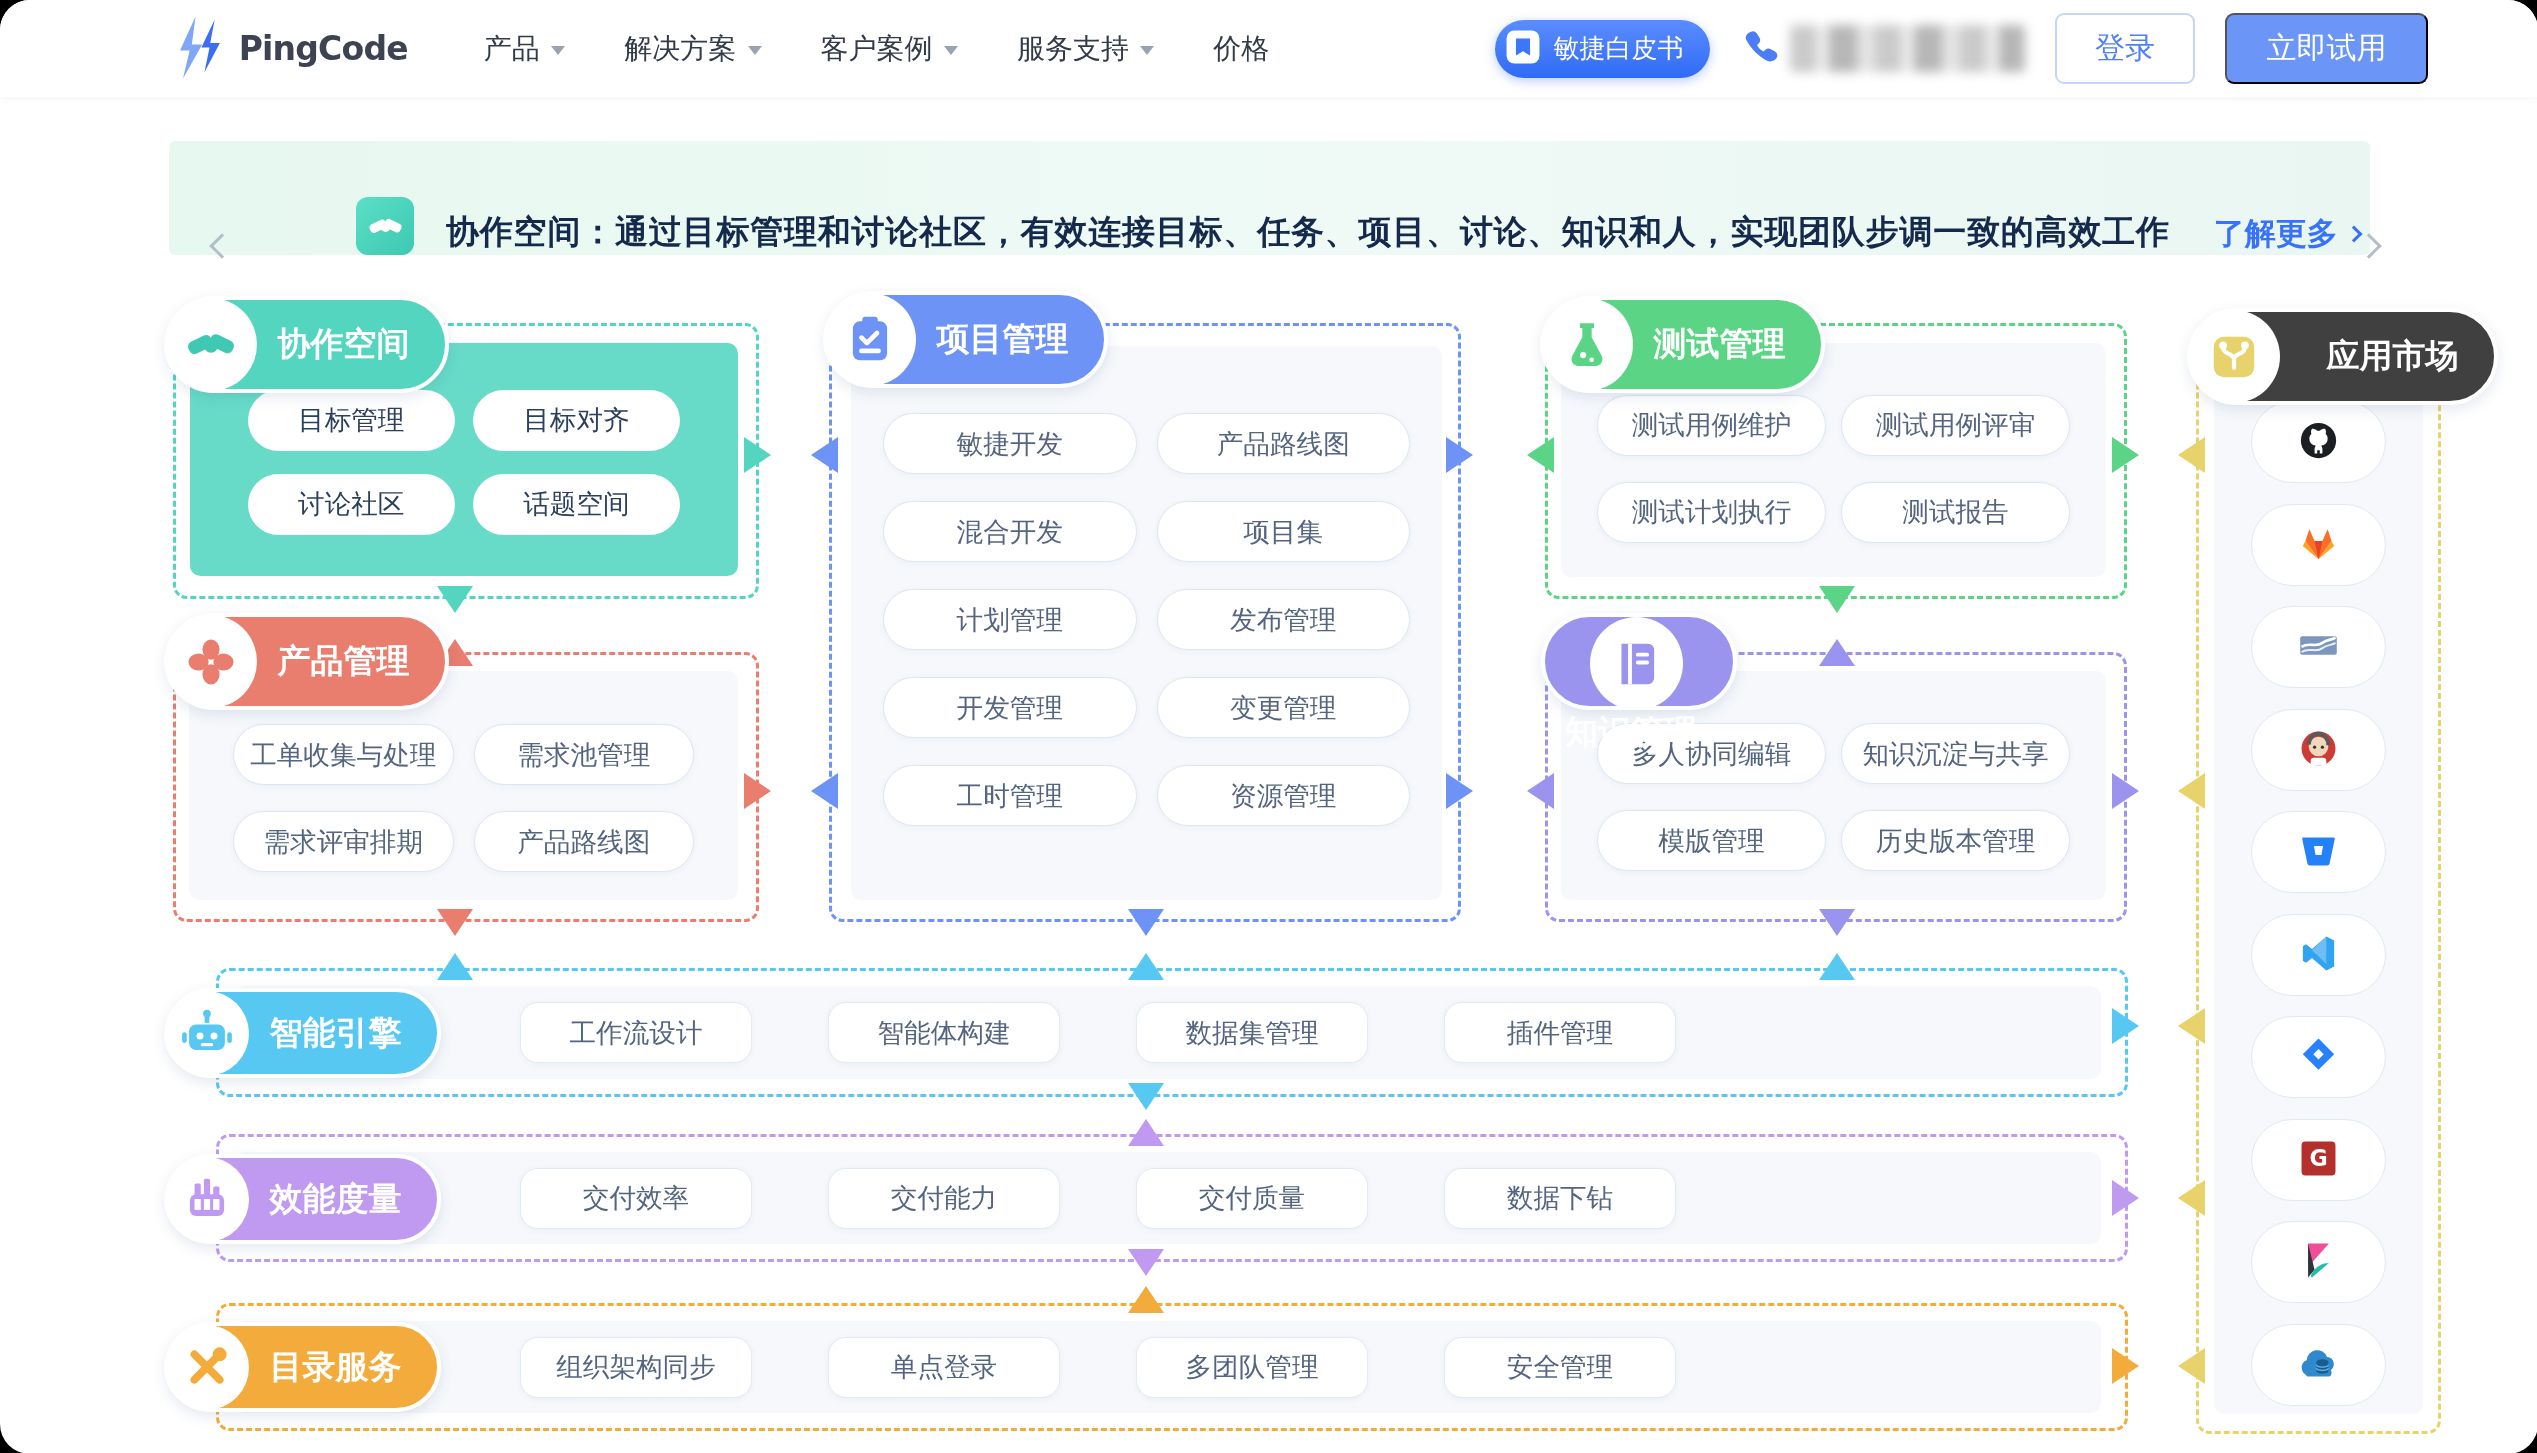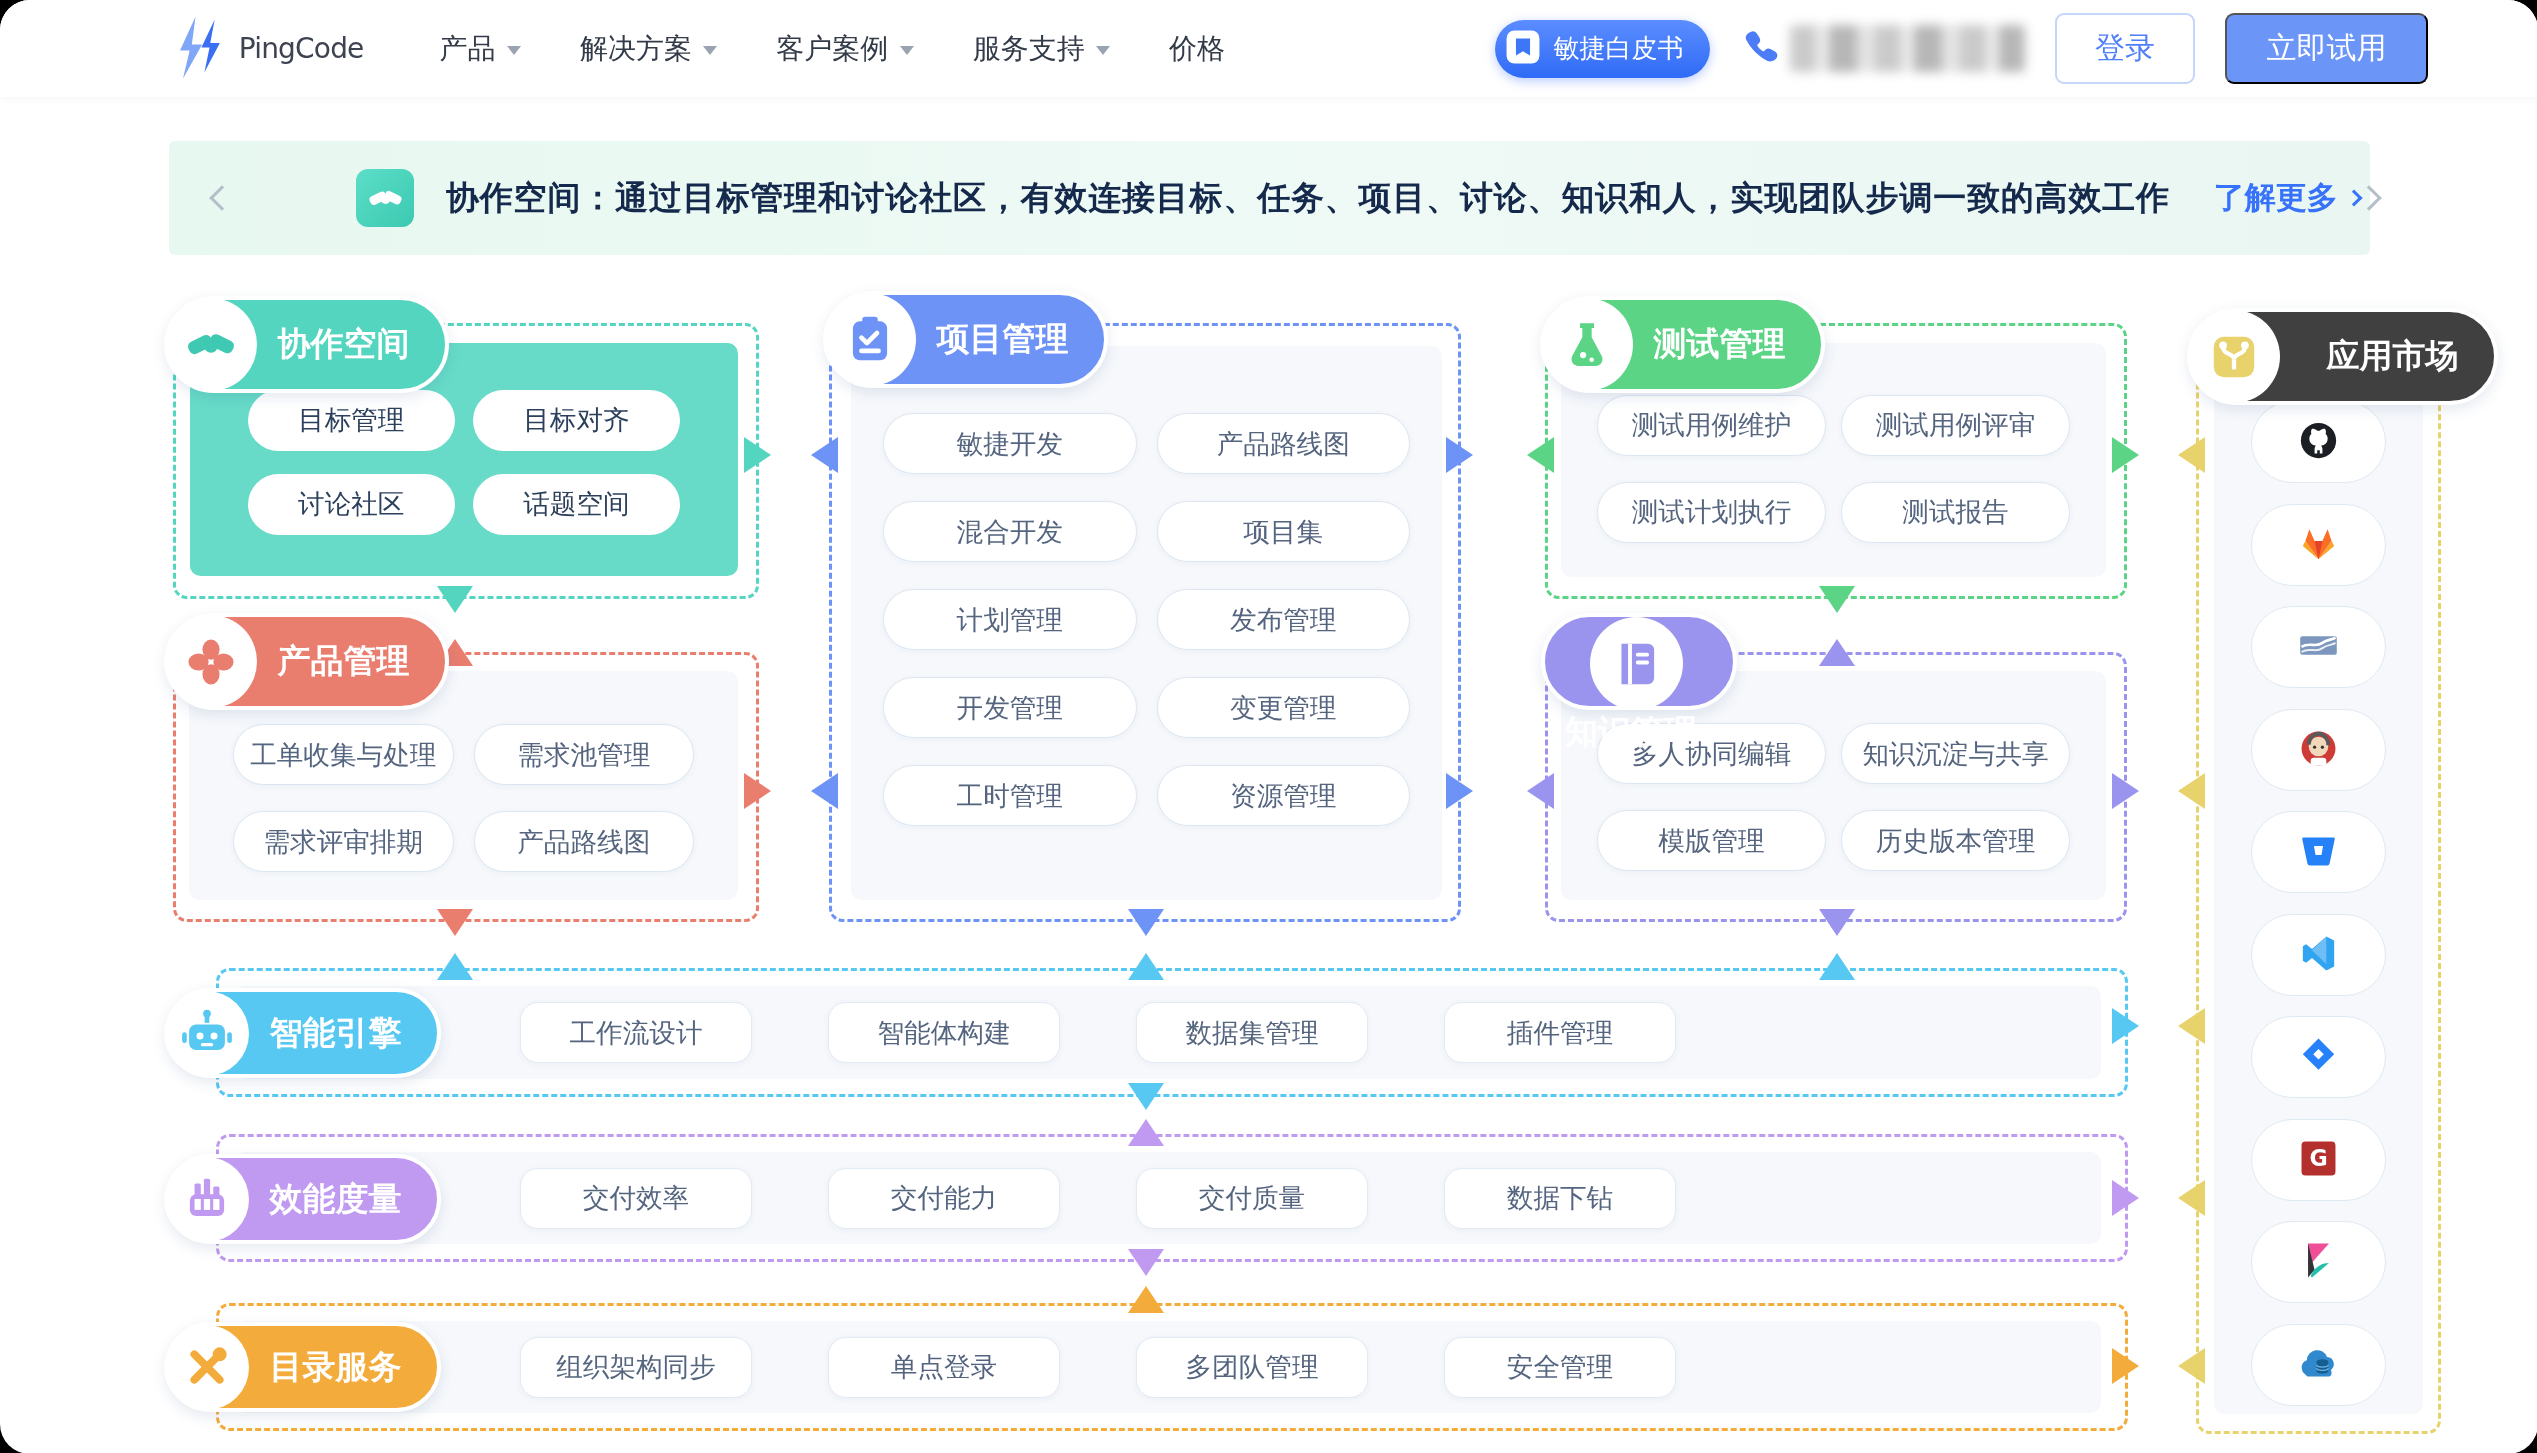--- a/index.html
+++ b/index.html
@@ -1,33 +1,33 @@
 <!DOCTYPE html>
 <html style="font-size:12px"><head>
 <meta charset="utf-8">
 <style>
   html,body{margin:0;padding:0;background:#000;}
   *{box-sizing:border-box;}
   .page{position:relative;width:2538px;height:1454px;background:#fff;font-family:"DejaVu Sans","Liberation Sans",sans-serif;overflow:hidden;border-radius:30px;}
   
   .nav{position:absolute;top:0;left:0;width:2538px;height:97px;background:#fff;display:flex;align-items:center;padding:0 110px 0 169px;box-shadow:0 1.5px 7.6px rgba(20,40,90,.05);z-index:10;}
   .logo{display:flex;align-items:center;gap:13.7px;cursor:pointer;}
-  .logo-text{font-size:28px;font-weight:400;color:#3D4350;letter-spacing:-0.8px;}
+  .logo-text{font-size:33px;font-weight:700;color:#3D4350;letter-spacing:-0.8px;}
   .menu{display:flex;align-items:center;gap:59px;margin-left:76px;}
   .menu-item{display:flex;align-items:center;font-size:28px;color:#333B48;cursor:pointer;}
   .caret{width:0;height:0;border-left:7.6px solid transparent;border-right:7.6px solid transparent;border-top:9px solid #9AA3B0;margin-left:11.4px;margin-top:4.6px;}
   .nav-right{margin-left:auto;display:flex;align-items:center;gap:30px;}
   .badge{display:flex;align-items:center;height:58px;border-radius:29px;background:linear-gradient(180deg,#5B8DFF 0%,#2F6BF6 100%);padding:0 27px 0 10.6px;gap:12px;cursor:pointer;box-shadow:0 3px 10.6px rgba(60,110,250,.35);}
   .badge-text{color:#fff;font-size:26px;}
   .phone{display:flex;align-items:center;gap:10.6px;}
   .phone-blur{width:235px;height:47px;border-radius:4.6px;background:repeating-linear-gradient(90deg,#b9b9b9 0 26px,#e6e6e6 26px 39px,#9f9f9f 39px 67px,#dcdcdc 67px 85px);filter:blur(5.3px);opacity:.75;}
   .btn-login{width:140px;height:71px;border:2.3px solid #C4D6F9;border-radius:9px;background:#fff;color:#4F80F8;font-size:30px;display:flex;align-items:center;justify-content:center;cursor:pointer;}
   .btn-try{width:203px;height:71px;border-radius:9px;background:#6C95F8;color:#fff;font-size:30px;display:flex;align-items:center;justify-content:center;cursor:pointer;}
   
-  .banner{position:absolute;left:169px;top:141px;width:2201px;height:114px;border-radius:6px;background:linear-gradient(90deg,#E7F8F0 0%,#EFFAF6 55%,#E9F6F2 100%);display:flex;align-items:center;padding:0 44px;z-index:5;}
+  .banner{position:absolute;left:169px;top:141px;width:2201px;height:114px;border-radius:6px;background:linear-gradient(90deg,#E7F8F0 0%,#EFFAF6 55%,#E9F6F2 100%);display:flex;align-items:flex-end;padding:0 44px;z-index:5;}
   .chev{display:inline-block;width:18px;height:18px;border-right:3.8px solid #B4BEC9;border-bottom:3.8px solid #B4BEC9;cursor:pointer;flex:none;}
   .chev-l{transform:rotate(135deg);}
   .chev-r{transform:rotate(-45deg);}
   .banner-ic{width:58px;height:58px;border-radius:12px;background:linear-gradient(135deg,#5CDEC8,#3CC9B1);display:flex;align-items:center;justify-content:center;margin-left:125px;flex:none;}
   .banner-text{font-size:33px;font-weight:700;color:#14294B;margin-left:32px;white-space:nowrap;letter-spacing:0.8px;}
   .banner-link{display:flex;align-items:center;gap:10.6px;margin-left:44px;cursor:pointer;flex:none;}
   .banner-link span{color:#3672FA;font-size:31px;font-weight:700;}
   .bchev{display:inline-block;width:12px;height:12px;border-right:3.8px solid #3672FA;border-bottom:3.8px solid #3672FA;transform:rotate(-45deg);}
   .banner .chev-r2{margin-left:auto;}
   

